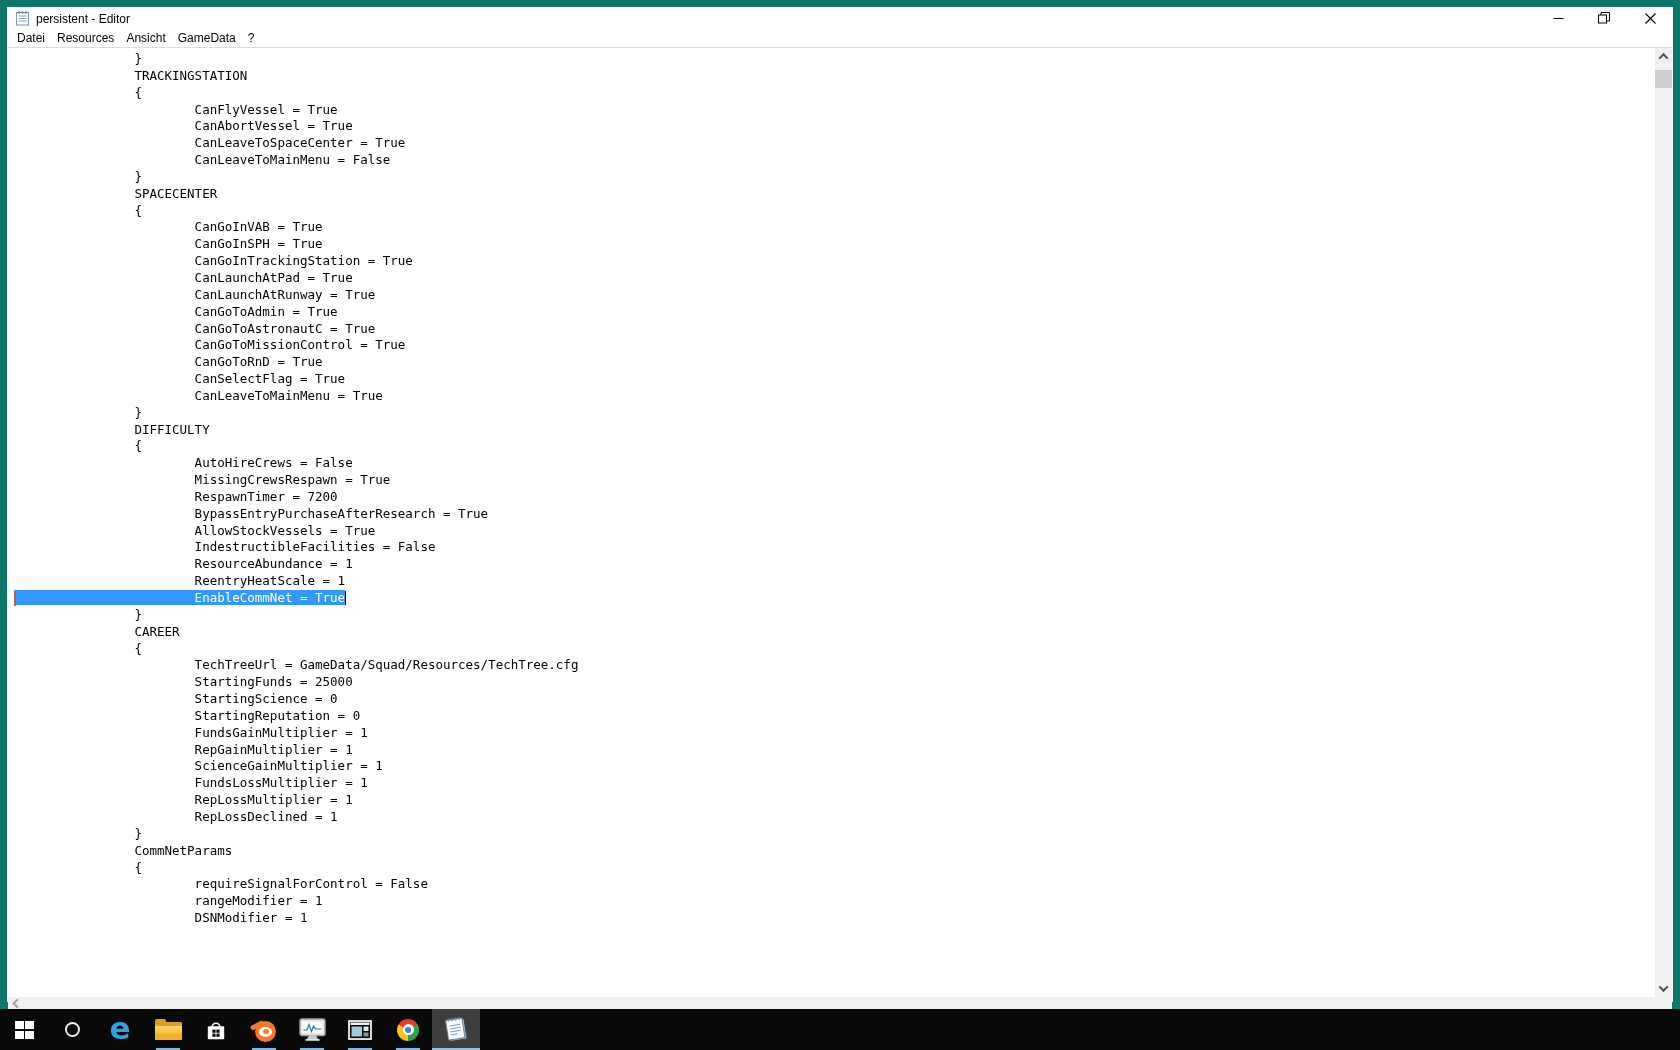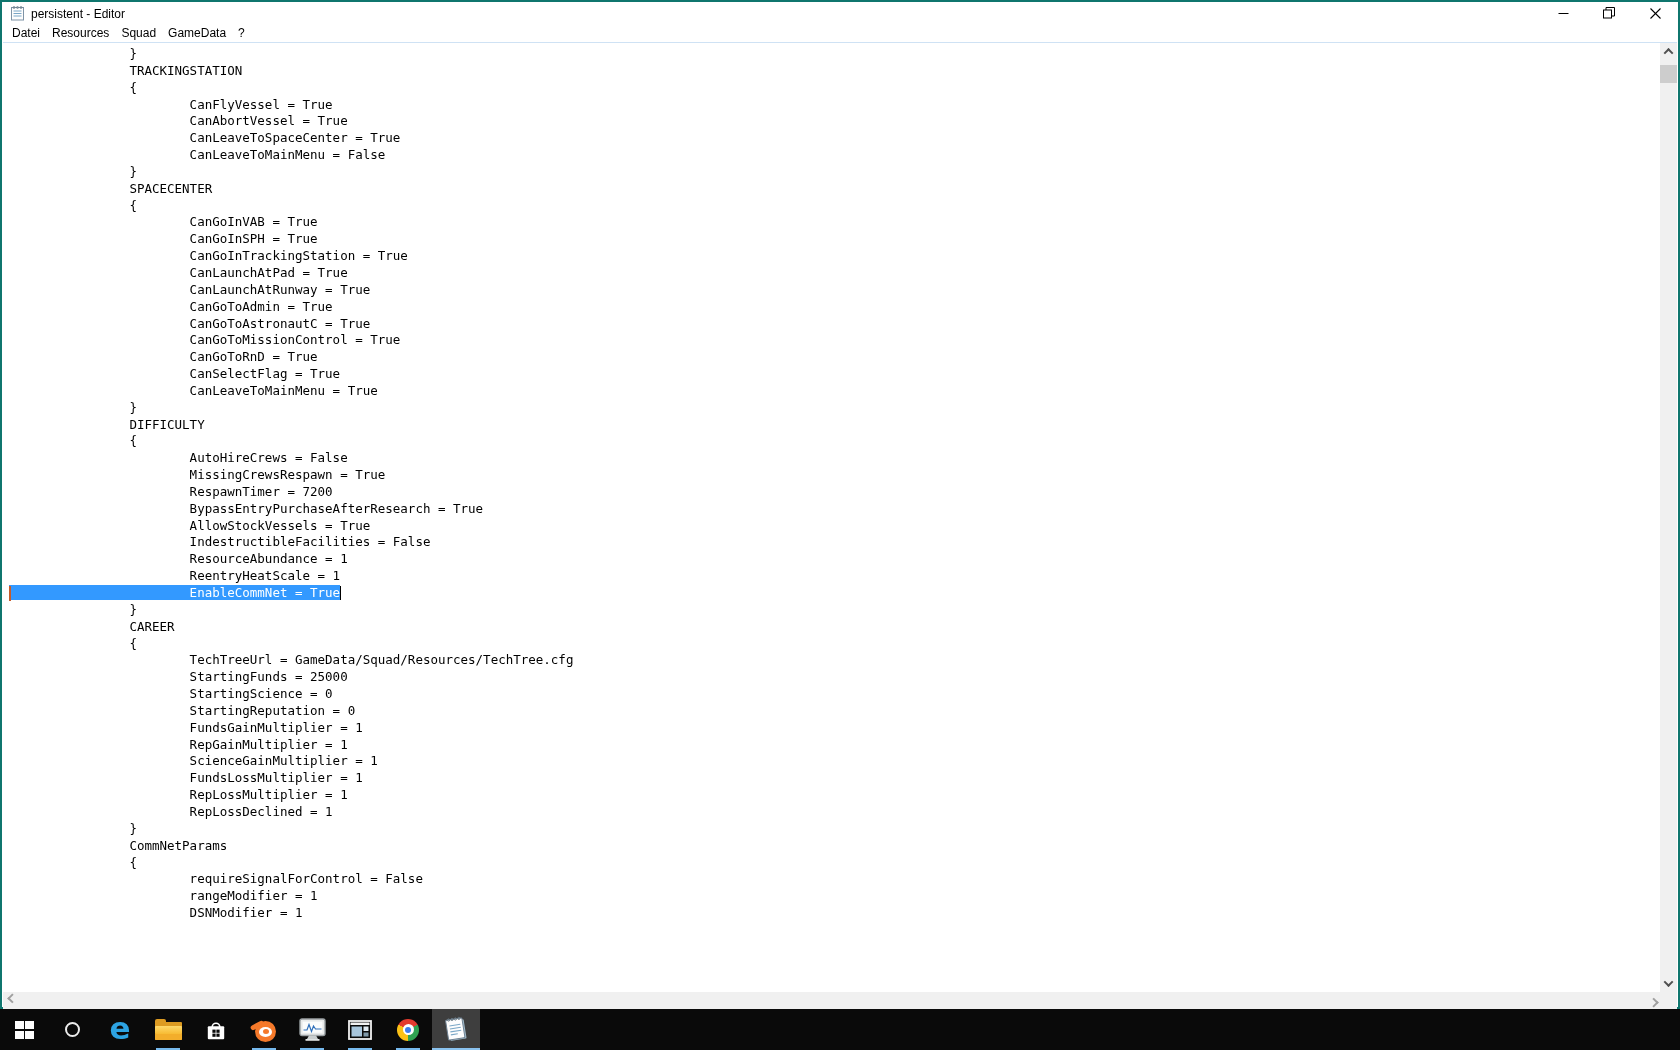--- a/index.html
+++ b/index.html
@@ -1,21 +1,21 @@
 <!DOCTYPE html>
 <html style="--sel-bg: #3399ff; --sel-fg: #ffffff; --ind: #76b9ed;"><head>
 <meta charset="utf-8">
 <style>
   * { margin:0; padding:0; box-sizing:border-box; }
   html,body { width:1680px; height:1050px; overflow:hidden; background:#000;
               font-family:"Liberation Sans", sans-serif; }
 
   
   .window { position:absolute; left:0; top:0; width:1680px; height:1009px;
-            background:#fff; border:2px solid #0f766e;padding-left:18px; }
+            background:#fff; border:7px solid #0f766e;padding-left:18px; }
   .titlebar { position:absolute; left:1px; top:1px; right:1px; height:21px;
               background:#fff; display:flex; align-items:center; }
   .app-icon { width:15px; height:15px; margin-left:7px; }
   .title-text { font-size:12px; color:#000; margin-left:6px; }
   .caption-buttons { position:absolute; right:0; top:0; height:22px; display:flex; }
   .cap-btn { width:46px; height:22px; display:flex; align-items:center; justify-content:center; }
 
   .menubar { position:absolute; left:1px; top:22px; right:17px; height:18px;
              background:#fff; display:flex; padding-left:3px; }
   .menu-item { font-size:12px; color:#000; padding:0 6px; height:18px;
@@ -128,21 +128,21 @@
       <svg width="11" height="11" viewBox="0 0 11 11">
         <line x1="0.5" y1="0.5" x2="10.5" y2="10.5" stroke="#000" stroke-width="1.1"></line>
         <line x1="10.5" y1="0.5" x2="0.5" y2="10.5" stroke="#000" stroke-width="1.1"></line>
       </svg>
     </div>
   </div>
 
   <div class="menubar">
     <span class="menu-item">Datei</span>
     <span class="menu-item">Resources</span>
-    <span class="menu-item">Squad</span>
+    <span class="menu-item">Ansicht</span>
     <span class="menu-item">GameData</span>
     <span class="menu-item">?</span>
   </div>
   <div class="menu-sep"></div>
 
   <div class="textarea">
     <div class="code"><div class="line">                }</div><div class="line">                TRACKINGSTATION</div><div class="line">                {</div><div class="line">                        CanFlyVessel = True</div><div class="line">                        CanAbortVessel = True</div><div class="line">                        CanLeaveToSpaceCenter = True</div><div class="line">                        CanLeaveToMainMenu = False</div><div class="line">                }</div><div class="line">                SPACECENTER</div><div class="line">                {</div><div class="line">                        CanGoInVAB = True</div><div class="line">                        CanGoInSPH = True</div><div class="line">                        CanGoInTrackingStation = True</div><div class="line">                        CanLaunchAtPad = True</div><div class="line">                        CanLaunchAtRunway = True</div><div class="line">                        CanGoToAdmin = True</div><div class="line">                        CanGoToAstronautC = True</div><div class="line">                        CanGoToMissionControl = True</div><div class="line">                        CanGoToRnD = True</div><div class="line">                        CanSelectFlag = True</div><div class="line">                        CanLeaveToMainMenu = True</div><div class="line">                }</div><div class="line">                DIFFICULTY</div><div class="line">                {</div><div class="line">                        AutoHireCrews = False</div><div class="line">                        MissingCrewsRespawn = True</div><div class="line">                        RespawnTimer = 7200</div><div class="line">                        BypassEntryPurchaseAfterResearch = True</div><div class="line">                        AllowStockVessels = True</div><div class="line">                        IndestructibleFacilities = False</div><div class="line">                        ResourceAbundance = 1</div><div class="line">                        ReentryHeatScale = 1</div><div class="line"><span class="sel">                        EnableCommNet = True</span><span class="caret"></span><span class="anchor"></span></div><div class="line">                }</div><div class="line">                CAREER</div><div class="line">                {</div><div class="line">                        TechTreeUrl = GameData/Squad/Resources/TechTree.cfg</div><div class="line">                        StartingFunds = 25000</div><div class="line">                        StartingScience = 0</div><div class="line">                        StartingReputation = 0</div><div class="line">                        FundsGainMultiplier = 1</div><div class="line">                        RepGainMultiplier = 1</div><div class="line">                        ScienceGainMultiplier = 1</div><div class="line">                        FundsLossMultiplier = 1</div><div class="line">                        RepLossMultiplier = 1</div><div class="line">                        RepLossDeclined = 1</div><div class="line">                }</div><div class="line">                CommNetParams</div><div class="line">                {</div><div class="line">                        requireSignalForControl = False</div><div class="line">                        rangeModifier = 1</div><div class="line">                        DSNModifier = 1</div></div>
   </div>
 
   <div class="vscroll">

